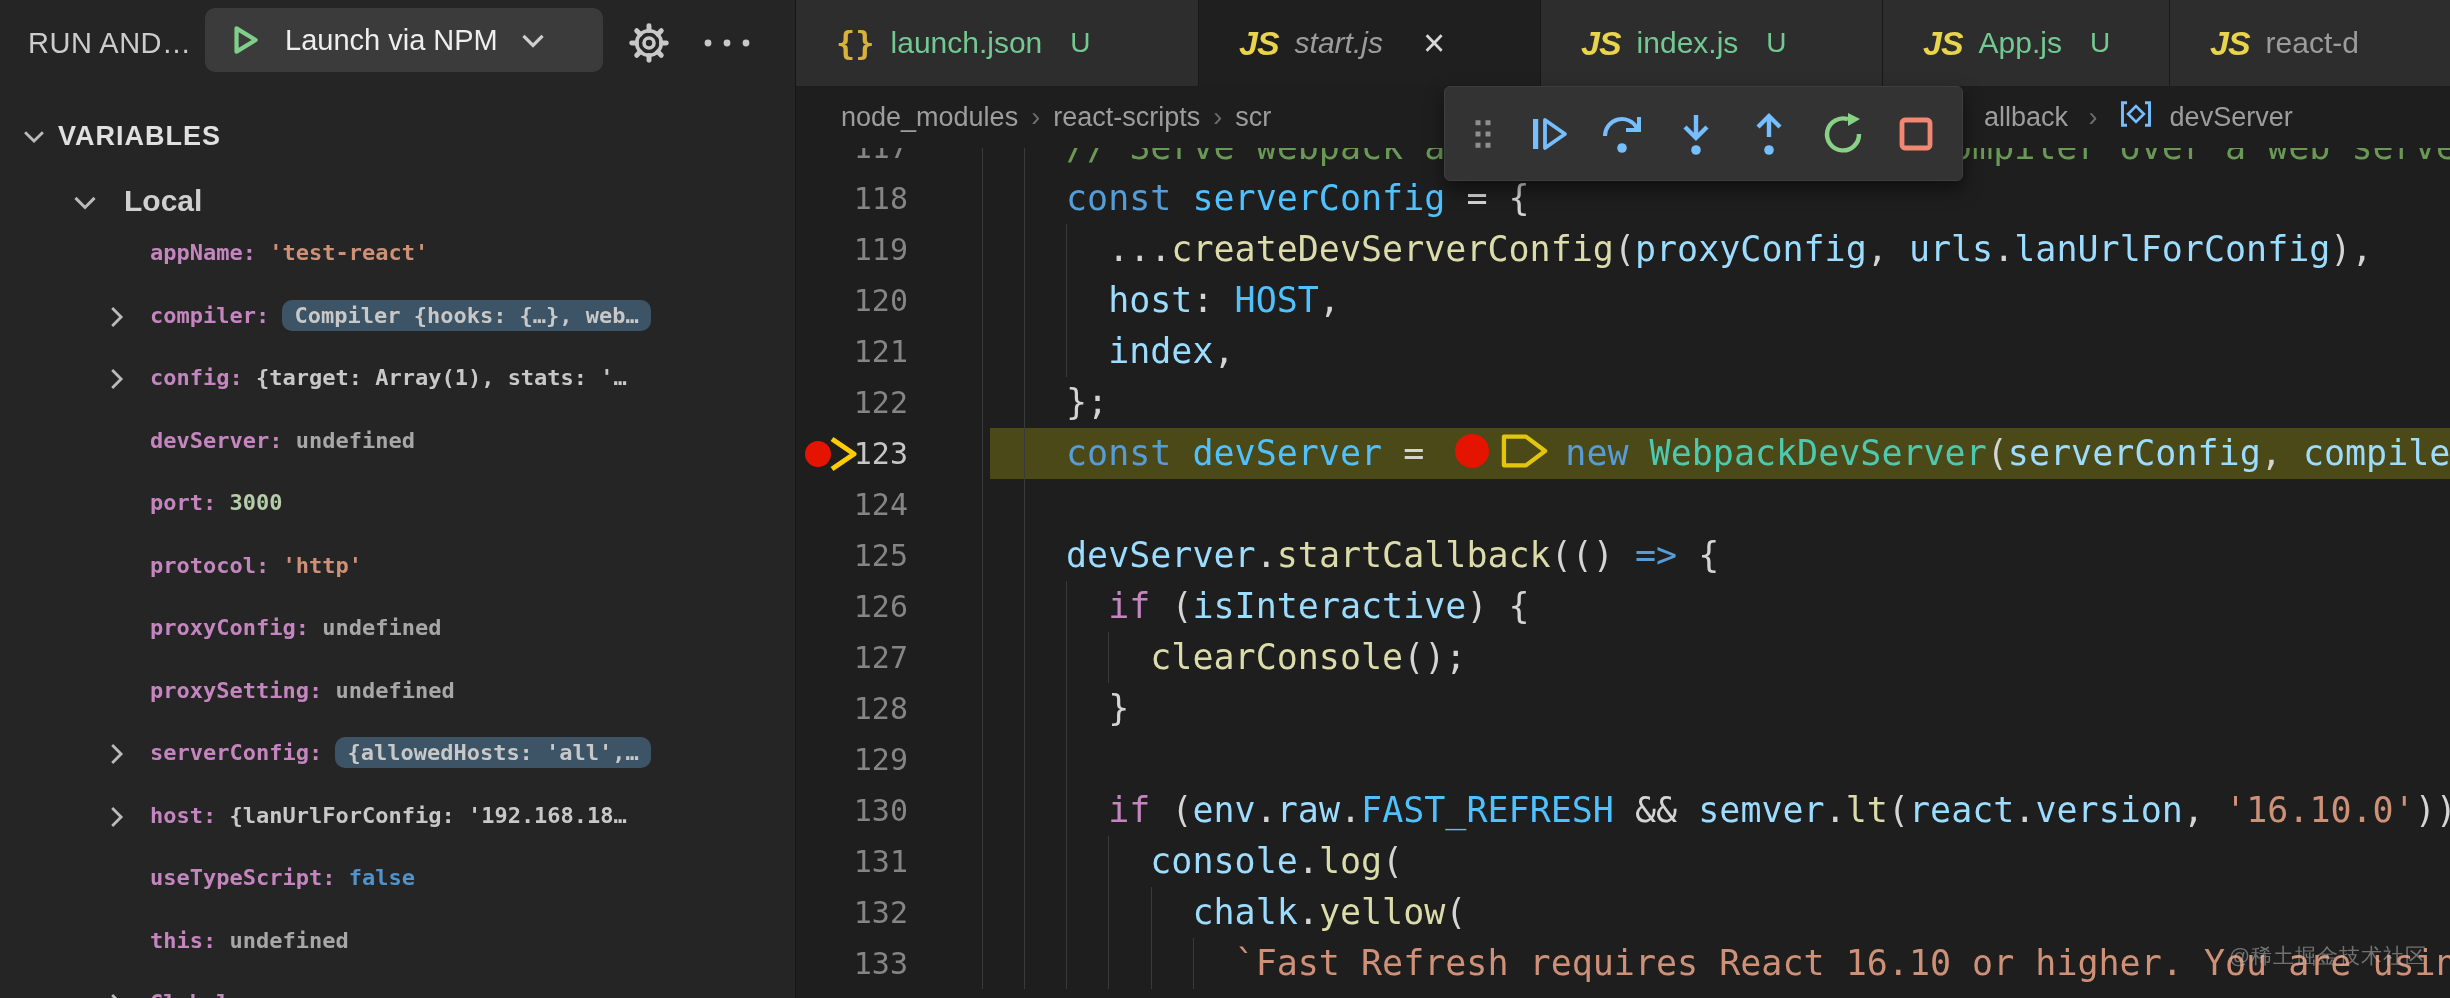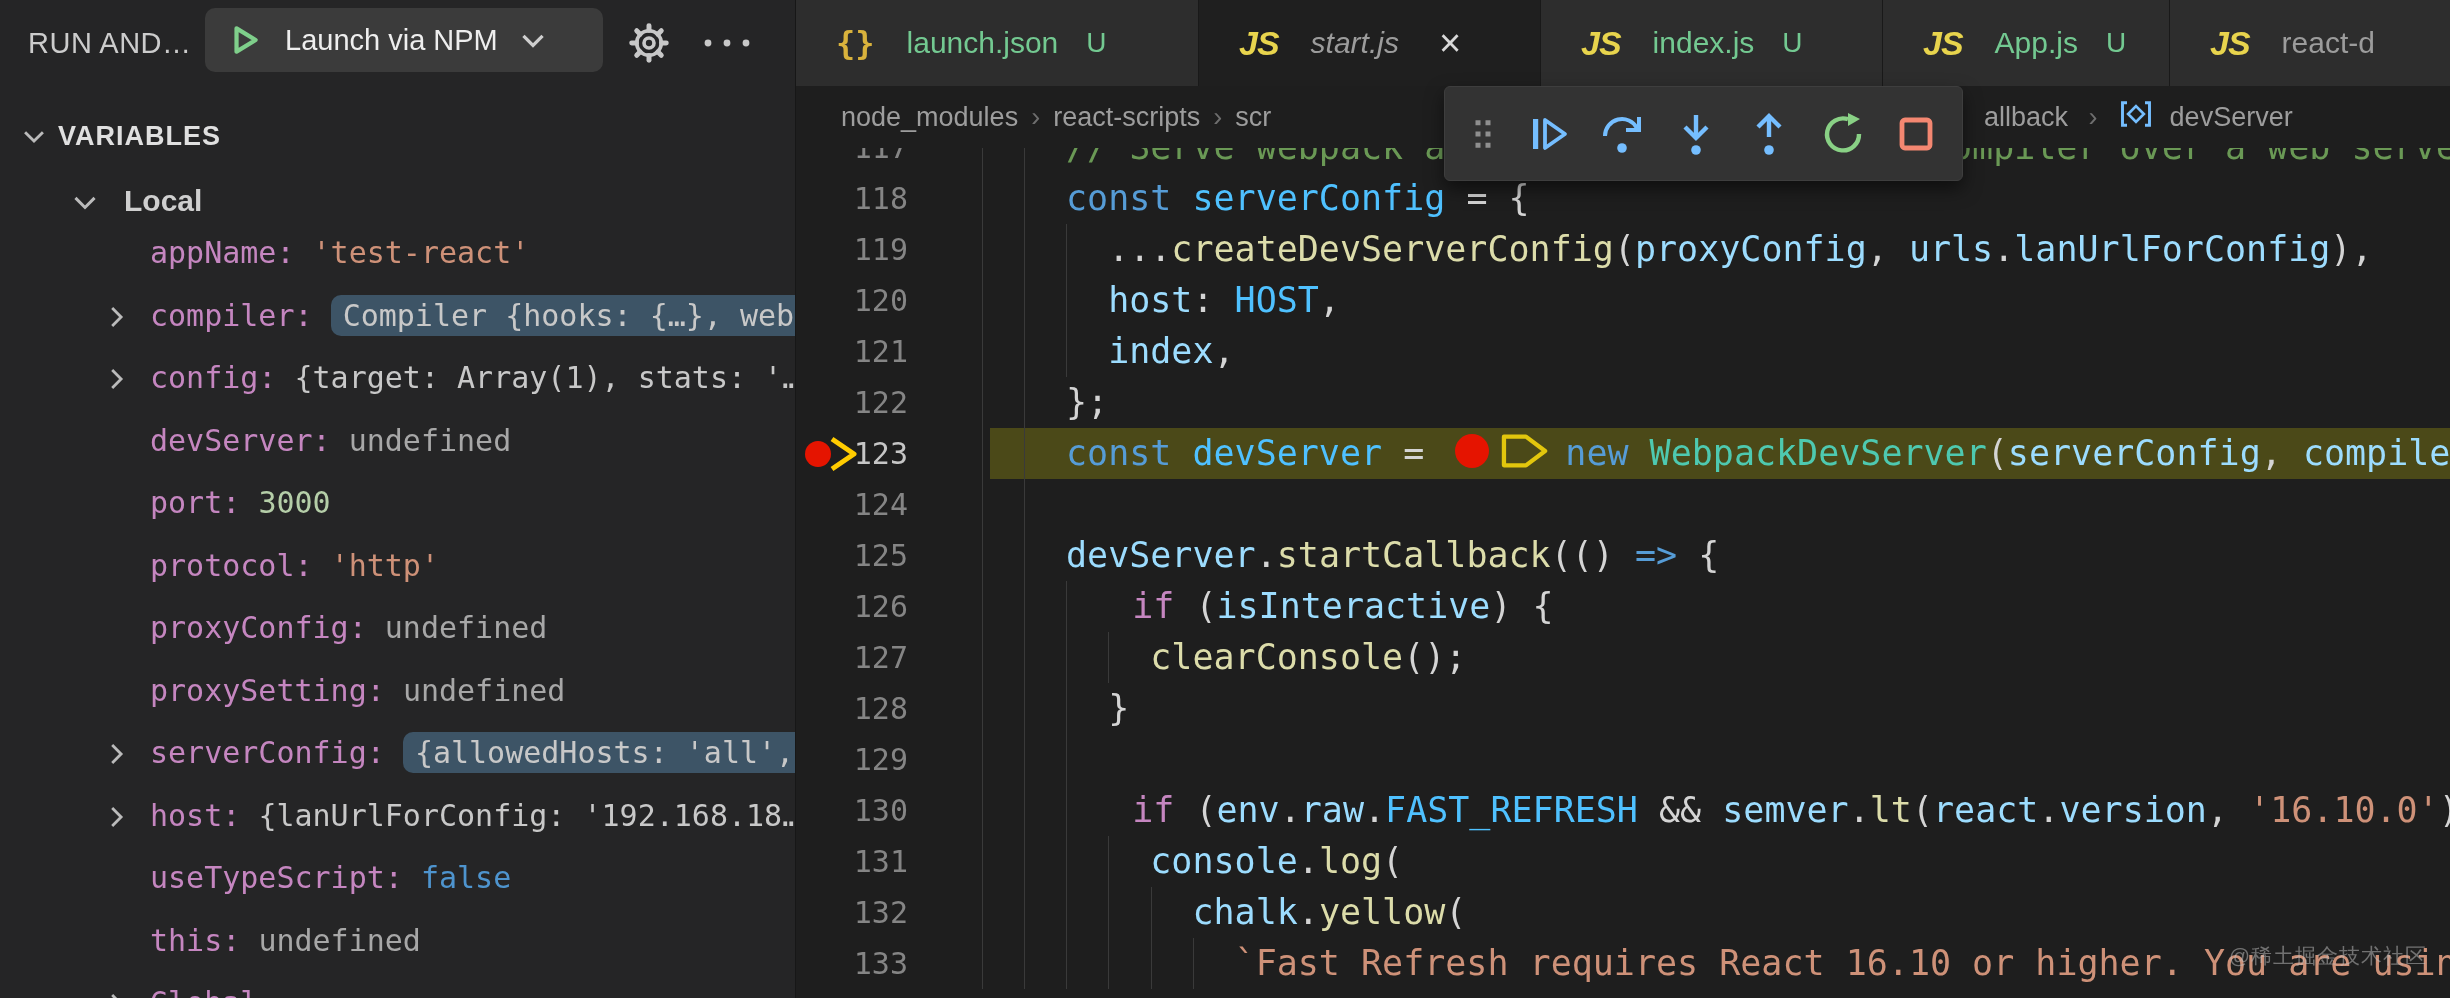--- a/index.html
+++ b/index.html
@@ -17,39 +17,39 @@
   .hd-ic{position:absolute;top:20px;cursor:pointer;}
   #gear{left:626px;}
   #more{left:700px;top:32px;}
   .sb-sec{position:absolute;left:0;top:108px;width:100%;height:56px;cursor:pointer;}
   .sb-sec .sec-lbl{position:absolute;left:58px;top:0;height:56px;line-height:56px;font-size:27px;font-weight:bold;color:#e0e0e0;letter-spacing:1px;}
   .sb-sec svg{position:absolute;left:20px;top:14px;}
   .sb-scope{position:absolute;left:0;top:170px;width:100%;height:62px;cursor:pointer;text-align:center;}
   .sb-scope .scope-lbl{position:absolute;left:124px;top:0;height:62px;line-height:62px;font-size:30px;font-weight:bold;color:#cfcfcf;}
   .sb-scope svg{position:absolute;left:70px;top:17px;}
   #varlist{position:absolute;left:0;top:222px;width:100%;}
-  .var-row{position:relative;height:62.5px;line-height:62.5px;font-family:"DejaVu Sans Mono",monospace;font-size:30px;white-space:nowrap;overflow:hidden;cursor:pointer;}
+  .var-row{position:relative;height:62.5px;line-height:62.5px;font-family:"DejaVu Sans Mono",monospace;font-size:22px;white-space:nowrap;overflow:hidden;cursor:pointer;font-weight:bold;}
   .var-row svg{position:absolute;left:102px;top:18px;}
   .var-row .vr-text{position:absolute;left:150px;top:0;height:62.5px;line-height:62.5px;}
   .v-name{color:#c586c0;}
   .v-str{color:#ce9178;}
   .v-num{color:#b5cea8;}
   .v-bool{color:#4e94ce;}
   .v-undef{color:#a7a7a7;}
   .v-obj{color:#c8c8c8;}
   .boxed{background:#3d5466;border-radius:10px;padding:3px 12px;}
   
   #editor{position:absolute;left:796px;top:0;width:1654px;height:998px;background:#1e1e1e;}
   #tabbar{position:absolute;left:0;top:0;width:100%;height:86px;background:#252526;display:flex;}
   .tab{position:relative;height:86px;background:#2d2d2d;border-right:1px solid #191919;display:flex;align-items:center;box-sizing:border-box;cursor:pointer;flex:none;overflow:hidden;}
   .tab.active{background:#1f1f1f;}
   .tab .ficon{margin-left:40px;flex:none;font-weight:bold;}
   .ficon.json{color:#d9b23c;font-family:"DejaVu Sans Mono",monospace;font-size:32px;font-weight:bold;}
   .ficon.js{color:#e8d44d;font-size:34px;letter-spacing:-1px;font-style:italic;}
-  .tab .tlbl{margin-left:32px;font-size:30px;white-space:nowrap;}
+  .tab .tlbl{margin-left:16px;font-size:30px;white-space:nowrap;}
   .tlbl.green{color:#73c991;}
   .tlbl.gray{color:#9c9c9c;}
   .tab .badge{margin-left:28px;font-size:28px;color:#73c991;}
   .tab .close{margin-left:40px;font-size:38px;color:#d8d8d8;line-height:38px;cursor:pointer;}
   .italic{font-style:italic;}
   #breadcrumb{position:absolute;left:0;top:86px;width:100%;height:62px;background:#1e1e1e;}
   .bc{position:absolute;top:0;height:62px;line-height:62px;font-size:27px;color:#9d9d9d;white-space:nowrap;}
   .bc .sep{color:#6e6e6e;padding:0 13px;}
   .bc .bc-item{cursor:pointer;}
   .bc svg{vertical-align:-6px;margin-right:8px;}
@@ -61,21 +61,21 @@
   .row{position:relative;height:51px;}
   .row .ln{position:absolute;left:0;top:0;width:112px;height:51px;line-height:51px;text-align:right;
            font-family:"DejaVu Sans Mono",monospace;font-size:30px;color:#858585;}
   .row.hl .ln{color:#c6c6c6;}
   .row .code-line{position:absolute;left:186px;right:0;top:0;height:51px;line-height:51px;
            font-family:"DejaVu Sans Mono",monospace;font-size:35px;white-space:pre;padding-left:84px;}
   .row.hl::before{content:'';position:absolute;left:194px;right:0;top:0;bottom:0;background:#4b4918;}
   .g{position:absolute;top:0;bottom:0;width:1px;background:#3a3a3a;}
   .c-kw{color:#569cd6;} .c-var{color:#9cdcfe;} .c-cvar{color:#4fc1ff;} .c-fn{color:#dcdcaa;}
   .c-cls{color:#4ec9b0;} .c-str{color:#ce9178;} .c-com{color:#6a9955;} .c-pun{color:#d4d4d4;}
-  .c-ctrl{color:#c586c0;margin-left:24px;} 
+  .c-ctrl{color:#c586c0;} 
   .bp-dot{display:inline-block;width:34px;height:34px;border-radius:50%;background:#e51400;vertical-align:-3px;margin:0 8px 0 10px;}
   .bp-tag{display:inline-block;vertical-align:-8px;margin-right:12px;}
   .gutter-ic{position:absolute;left:6px;top:3px;}
   
   #dbgbar{position:absolute;left:648px;top:86px;width:519px;height:95px;background:#333333;border:1px solid #3e3e3e;
           border-radius:6px;box-shadow:0 8px 18px rgba(0,0,0,.5);display:flex;align-items:center;justify-content:space-between;
           padding:0 18px;box-sizing:border-box;z-index:40;}
   .dbtn{width:56px;height:64px;display:flex;align-items:center;justify-content:center;cursor:pointer;border-radius:6px;}
   .dbtn.grip{cursor:grab;width:40px;}
   #watermark{position:absolute;right:23px;top:942px;font-size:21px;color:rgba(195,195,195,.5);letter-spacing:1px;z-index:50;}

